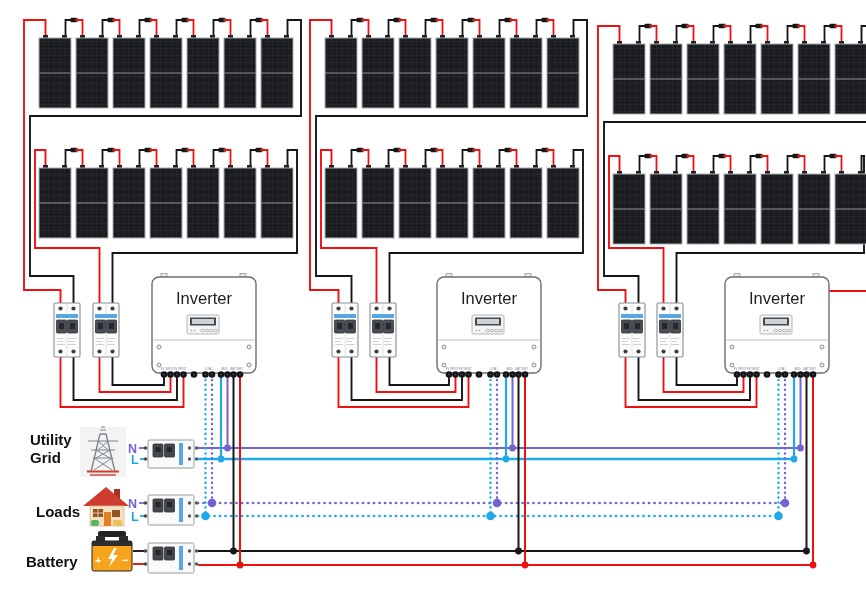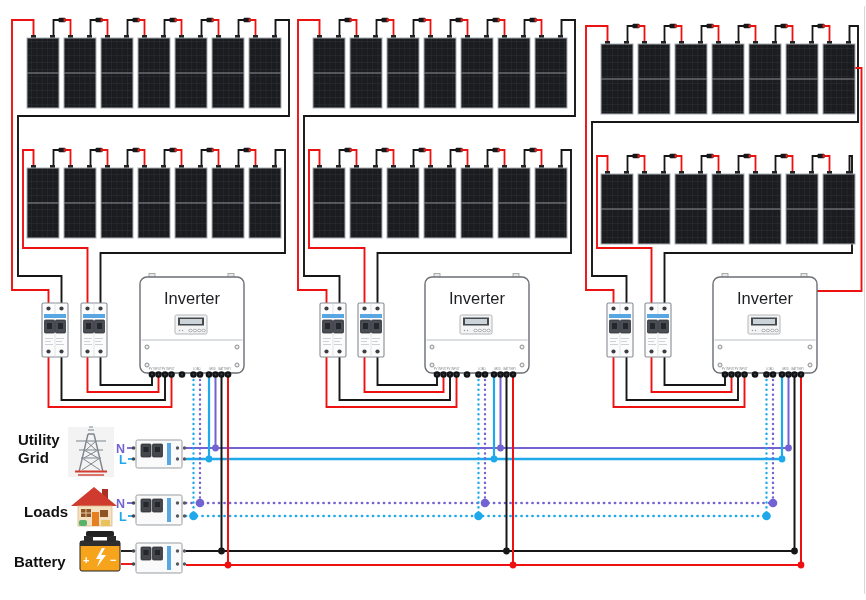--- a/index.html
+++ b/index.html
@@ -1,17 +1,17 @@
 <!DOCTYPE html>
 <html><head>
 <meta charset="utf-8">
 <style>
   html,body{margin:0;padding:0;background:#ffffff;}
   body{display:flex;justify-content:center;}
-  .stage{width:866px;height:600px;background:#ffffff;position:relative;overflow:hidden;}
+  .stage{width:866px;height:600px;background:#ffffff;position:relative;overflow:hidden;padding-left:12px;}
   svg text{font-family:"Liberation Sans","DejaVu Sans",sans-serif;}
 </style>
 </head>
 <body>
 
 <div class="stage">
   <svg id="diagram" width="866" height="600" viewBox="0 0 866 600">
       <defs>
         <pattern id="cells" patternUnits="userSpaceOnUse" width="5.33" height="7">
           <rect x="0" y="0" width="5.33" height="7" fill="#1b1c1f"></rect>

